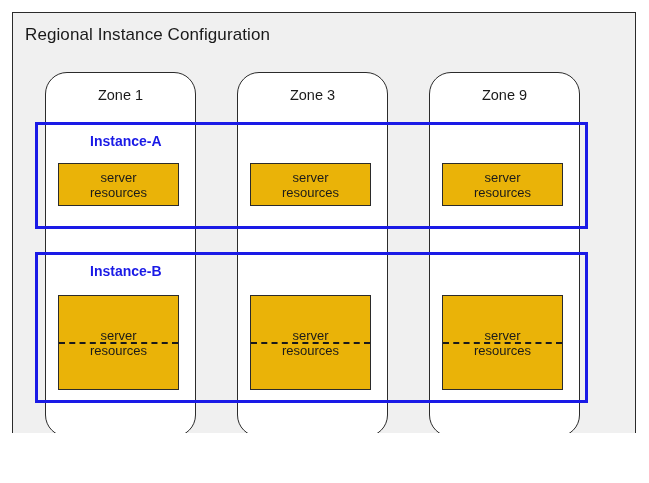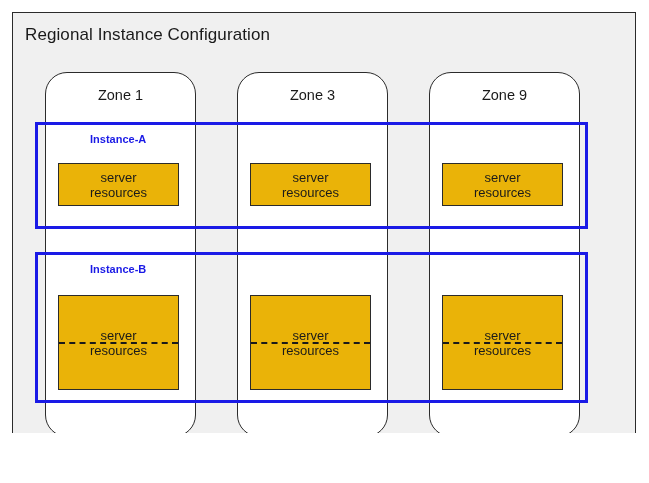--- a/index.html
+++ b/index.html
@@ -68,21 +68,21 @@
     border: 3px solid #1a1ae6;
     box-sizing: border-box;
     background: transparent;
   }
   #instance-0 { top: 122px; height: 107px; }
   #instance-1 { top: 252px; height: 151px; }
   .instance-label {
     position: absolute;
     left: 20px;
     top: 8px;
-    font-size: 11px;
+    font-size: 14px;
     font-weight: bold;
     color: #1a1ae6;
     white-space: nowrap;
     padding-left: 32px;
   }
   
   .resource-box {
     position: absolute;
     background: #eab308;
     border: 1px solid #2b2b2b;

